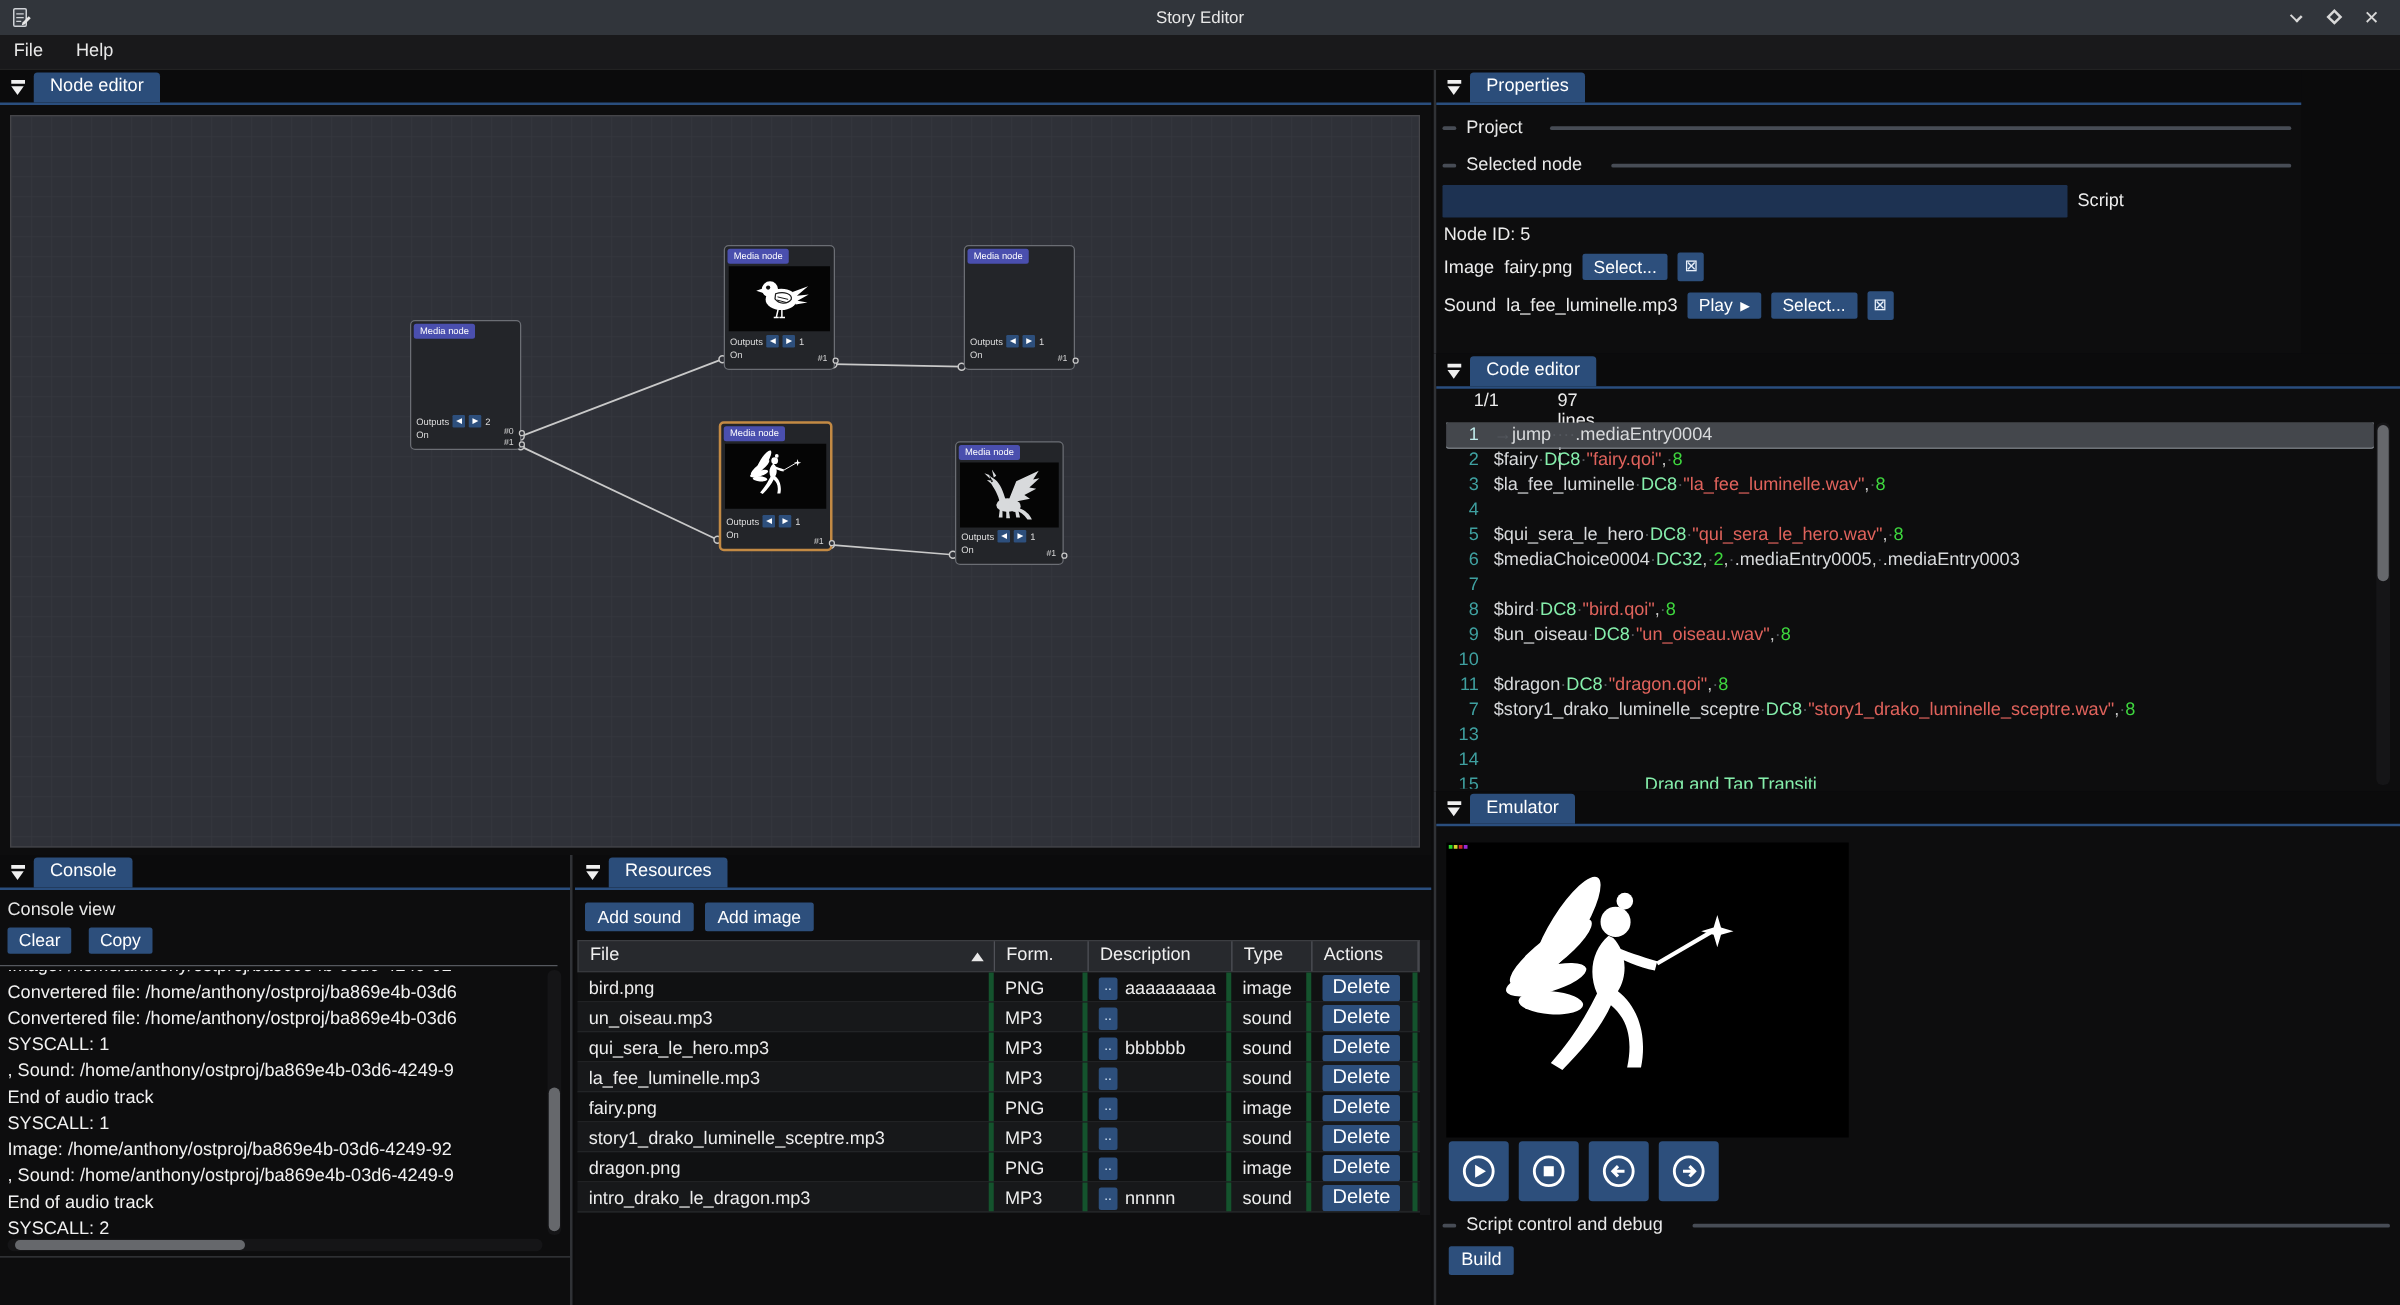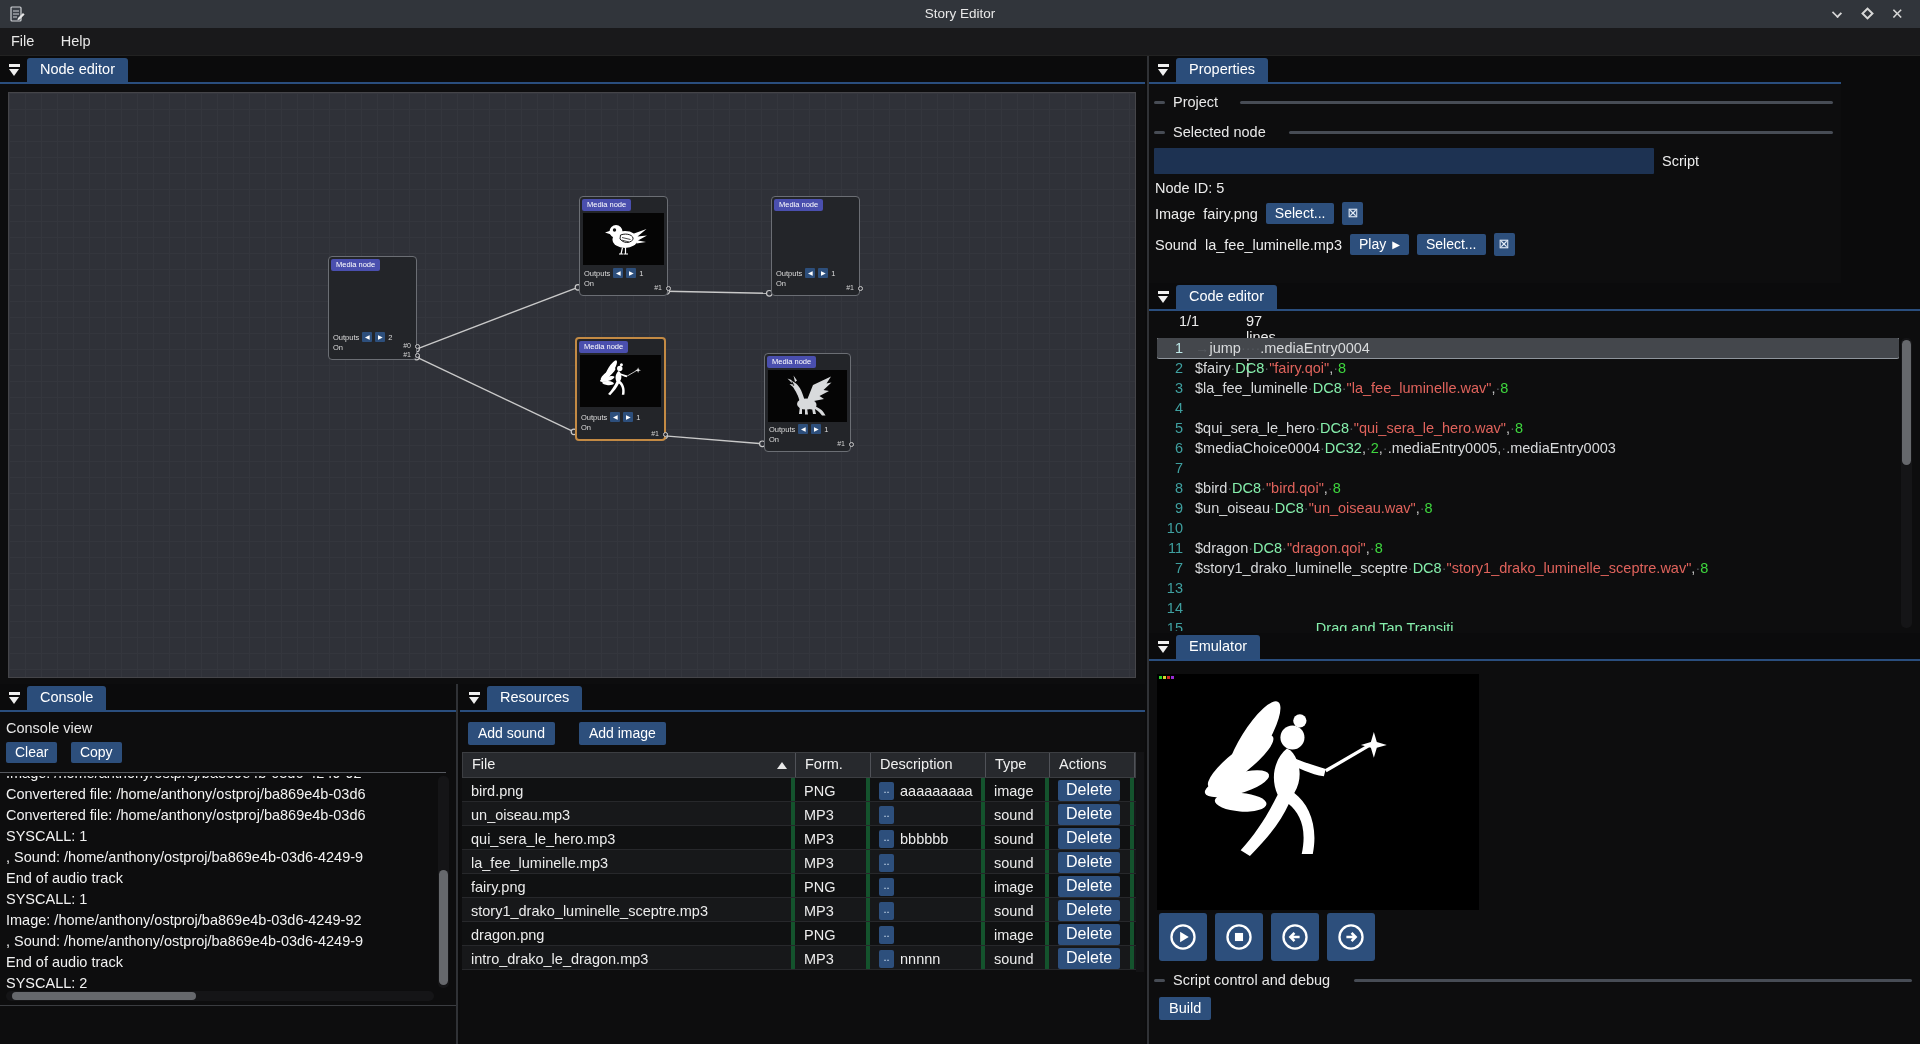--- a/index.html
+++ b/index.html
@@ -54,21 +54,21 @@
   .console-sep { position:absolute; left:0; right:10px; top:88px; height:1px; background:#55585e; }
   .console-log { position:absolute; left:6px; top:92px; width:428px; height:212px; overflow:hidden; font-size:14.5px; line-height:21px; white-space:pre; color:#f2f2f2; }
   .console-log .first { margin-top:-13px; }
   .vscroll { position:absolute; width:11px; background:#151517; border-radius:5px; }
   .vthumb { position:absolute; left:1px; width:9px; background:#66686c; border-radius:5px; }
   .hscroll { position:absolute; height:10px; background:#151517; border-radius:5px; }
   .hthumb { position:absolute; top:1px; height:8px; background:#66686c; border-radius:5px; }
   .console-bottom-sep { position:absolute; left:0; right:0; top:321px; height:1px; background:#3a3c40; }
   
   #resources { left:460px; top:684px; width:685px; height:360px; }
-  .res-btns { position:absolute; left:8px; top:38px; display:flex; gap:24px; }
+  .res-btns { position:absolute; left:8px; top:38px; display:flex; gap:9px; }
   .res-btns .btn { padding:3px 10px 4px 10px; }
   #restable { position:absolute; left:2px; top:68px; width:674px; }
   .thead { display:flex; background:#27292d; height:26px; border:1px solid #3c3e42; }
   .th { font-size:14.5px; color:#f0f0f0; padding:3px 0 0 9px; border-right:1px solid #505258; position:relative; }
   .sortarrow { position:absolute; right:8px; top:9px; width:0; height:0; border:5px solid transparent; border-bottom:7px solid #e8e8e8; border-top:none; }
   .trow { display:flex; height:24px; border-bottom:1px solid #27282b; }
   .trow:nth-child(even) { background:#101112; }
   .trow:nth-child(odd) { background:#17181a; }
   .td { font-size:14.5px; color:#ececec; padding:2px 0 0 9px; border-right:4px solid #14532d; white-space:nowrap; overflow:hidden; display:flex; align-items:center; gap:6px; }
   .dotbtn { display:inline-block; width:15px; height:18px; background:#2d4f7c; color:#cfe0f2; font-size:11px; text-align:center; line-height:14px; border-radius:2px; flex:none; }

